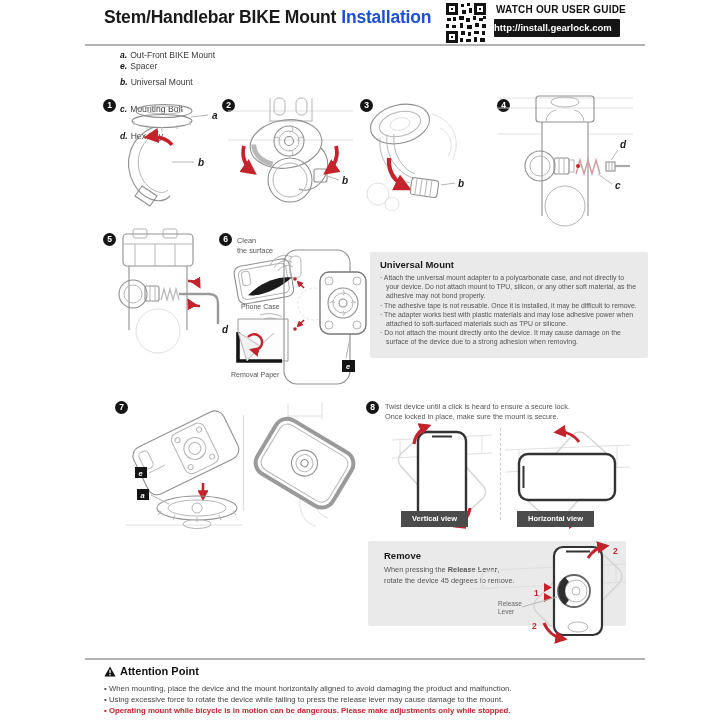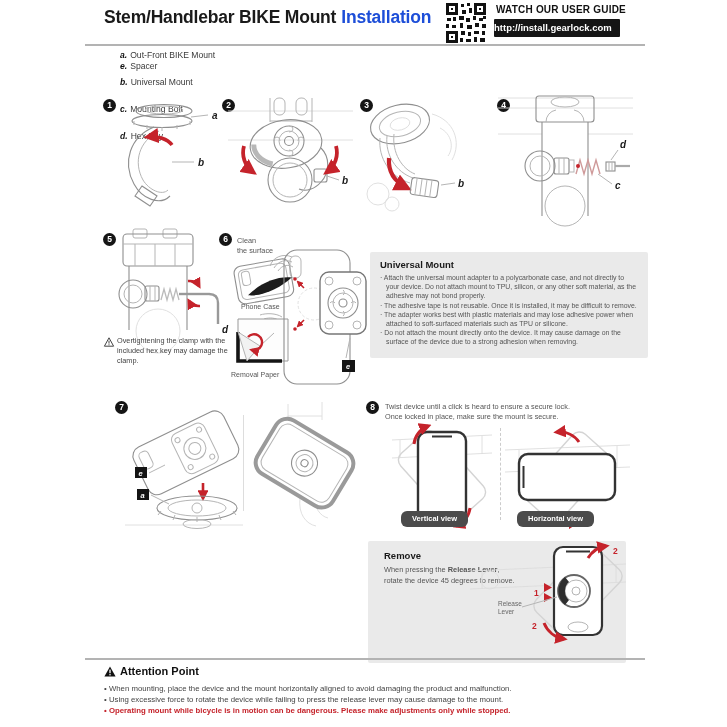--- a/index.html
+++ b/index.html
@@ -40,27 +40,27 @@
   .figcap{font-size:7px;color:#555;}
 
   
   .graybox{background:#eaeaea;border-radius:2px;}
   .um-box{left:370px;top:252px;width:278px;height:106px;padding:7px 10px 0 10px;box-sizing:border-box;}
   .box-title{font-size:9.5px;font-weight:bold;color:#1a1a1a;margin-bottom:3px;}
   .um-list{font-size:6.9px;color:#555;line-height:1.33;}
   .um-list div{padding-left:6px;text-indent:-6px;}
   .um-list div::before{content:"· ";}
 
-  .rm-box{left:368px;top:541px;width:258px;height:122px;}
+  .rm-box{left:368px;top:541px;width:258px;height:85px;}
   .rm-title{left:16px;top:9px;font-size:9.5px;font-weight:bold;color:#1a1a1a;}
   .rm-text{left:16px;top:24px;font-size:7.4px;color:#555;line-height:1.45;}
 
   
   .pill{background:#4b4b4b;color:#fff;font-size:7.5px;font-weight:bold;
-        padding:3px 11px 4px 11px;border-radius:6px;white-space:nowrap;}
+        padding:3px 11px 4px 11px;border-radius:0;white-space:nowrap;}
 
   .divider-v{width:1px;background:#ddd;}
   .divider-dash{width:0;border-left:1px dashed #ccc;}
 
   
   .att-title{left:104px;top:665px;font-size:11px;font-weight:bold;color:#111;display:flex;align-items:center;gap:4px;}
   .att-list{left:104px;top:683px;width:540px;font-size:7.8px;color:#444;line-height:1.42;}
   .att-list div::before{content:"• ";}
   .att-warn{color:#c5232b;font-weight:bold;}
   .att-warn::before{content:"• ";}
@@ -260,30 +260,20 @@
     <rect class="ln" x="40" y="58" width="14" height="15" rx="2"></rect>
     <path class="ln2" d="M45,58 v15 M50,58 v15"></path>
     <path d="M56,72 l3,-11 3,11 3,-11 3,11 3,-11 3,11" stroke="#bbb" stroke-width="1.3" fill="none"></path>
     <line x1="74" y1="66" x2="104" y2="66" stroke="#999" stroke-width="2.4"></line>
     <path d="M104,66 Q113,66 113,75 L113,96" stroke="#999" stroke-width="2.4" fill="none"></path>
     <path class="red" stroke-width="2.6" marker-end="url(#ah)" d="M83,53 a11,8 0 0 1 11,5"></path>
     <path class="red" stroke-width="2.6" marker-end="url(#ah)" d="M95,78 a11,8 0 0 1 -11,-5"></path>
     <text class="plabel" x="117" y="105">d</text>
   </svg>
 
-  <div class="abs warn5">
-    <span class="wtri">
-      <svg width="10" height="10" viewBox="0 0 10 10">
-          <path d="M5,0.8 L9.6,9.2 H0.4 Z" fill="none" stroke="#444" stroke-width="1"></path>
-          <rect x="4.5" y="3.6" width="1" height="3" fill="#444"></rect>
-          <rect x="4.5" y="7.3" width="1" height="1" fill="#444"></rect>
-        </svg>
-    </span>
-    <span class="wtxt">Overtightening the clamp with the included hex key may damage the clamp.</span>
-  </div>
 
   <div class="abs tiny pre" style="left:237px;top:236px">Clean
 the surface</div>
   <svg class="abs" style="left:226px;top:252px" width="80" height="52" viewBox="0 0 80 52">
     <g transform="rotate(-10 40 30)">
       <rect class="ln" x="10" y="10" width="56" height="38" rx="7"></rect>
       <rect class="ln2" x="14" y="14" width="48" height="30" rx="5"></rect>
       <rect class="ln2" x="17" y="16" width="8" height="14" rx="3"></rect>
       <path d="M20,40 C34,30 52,26 66,30 C54,38 34,44 20,40 z" fill="#1c1c1c"></path>
     </g>

